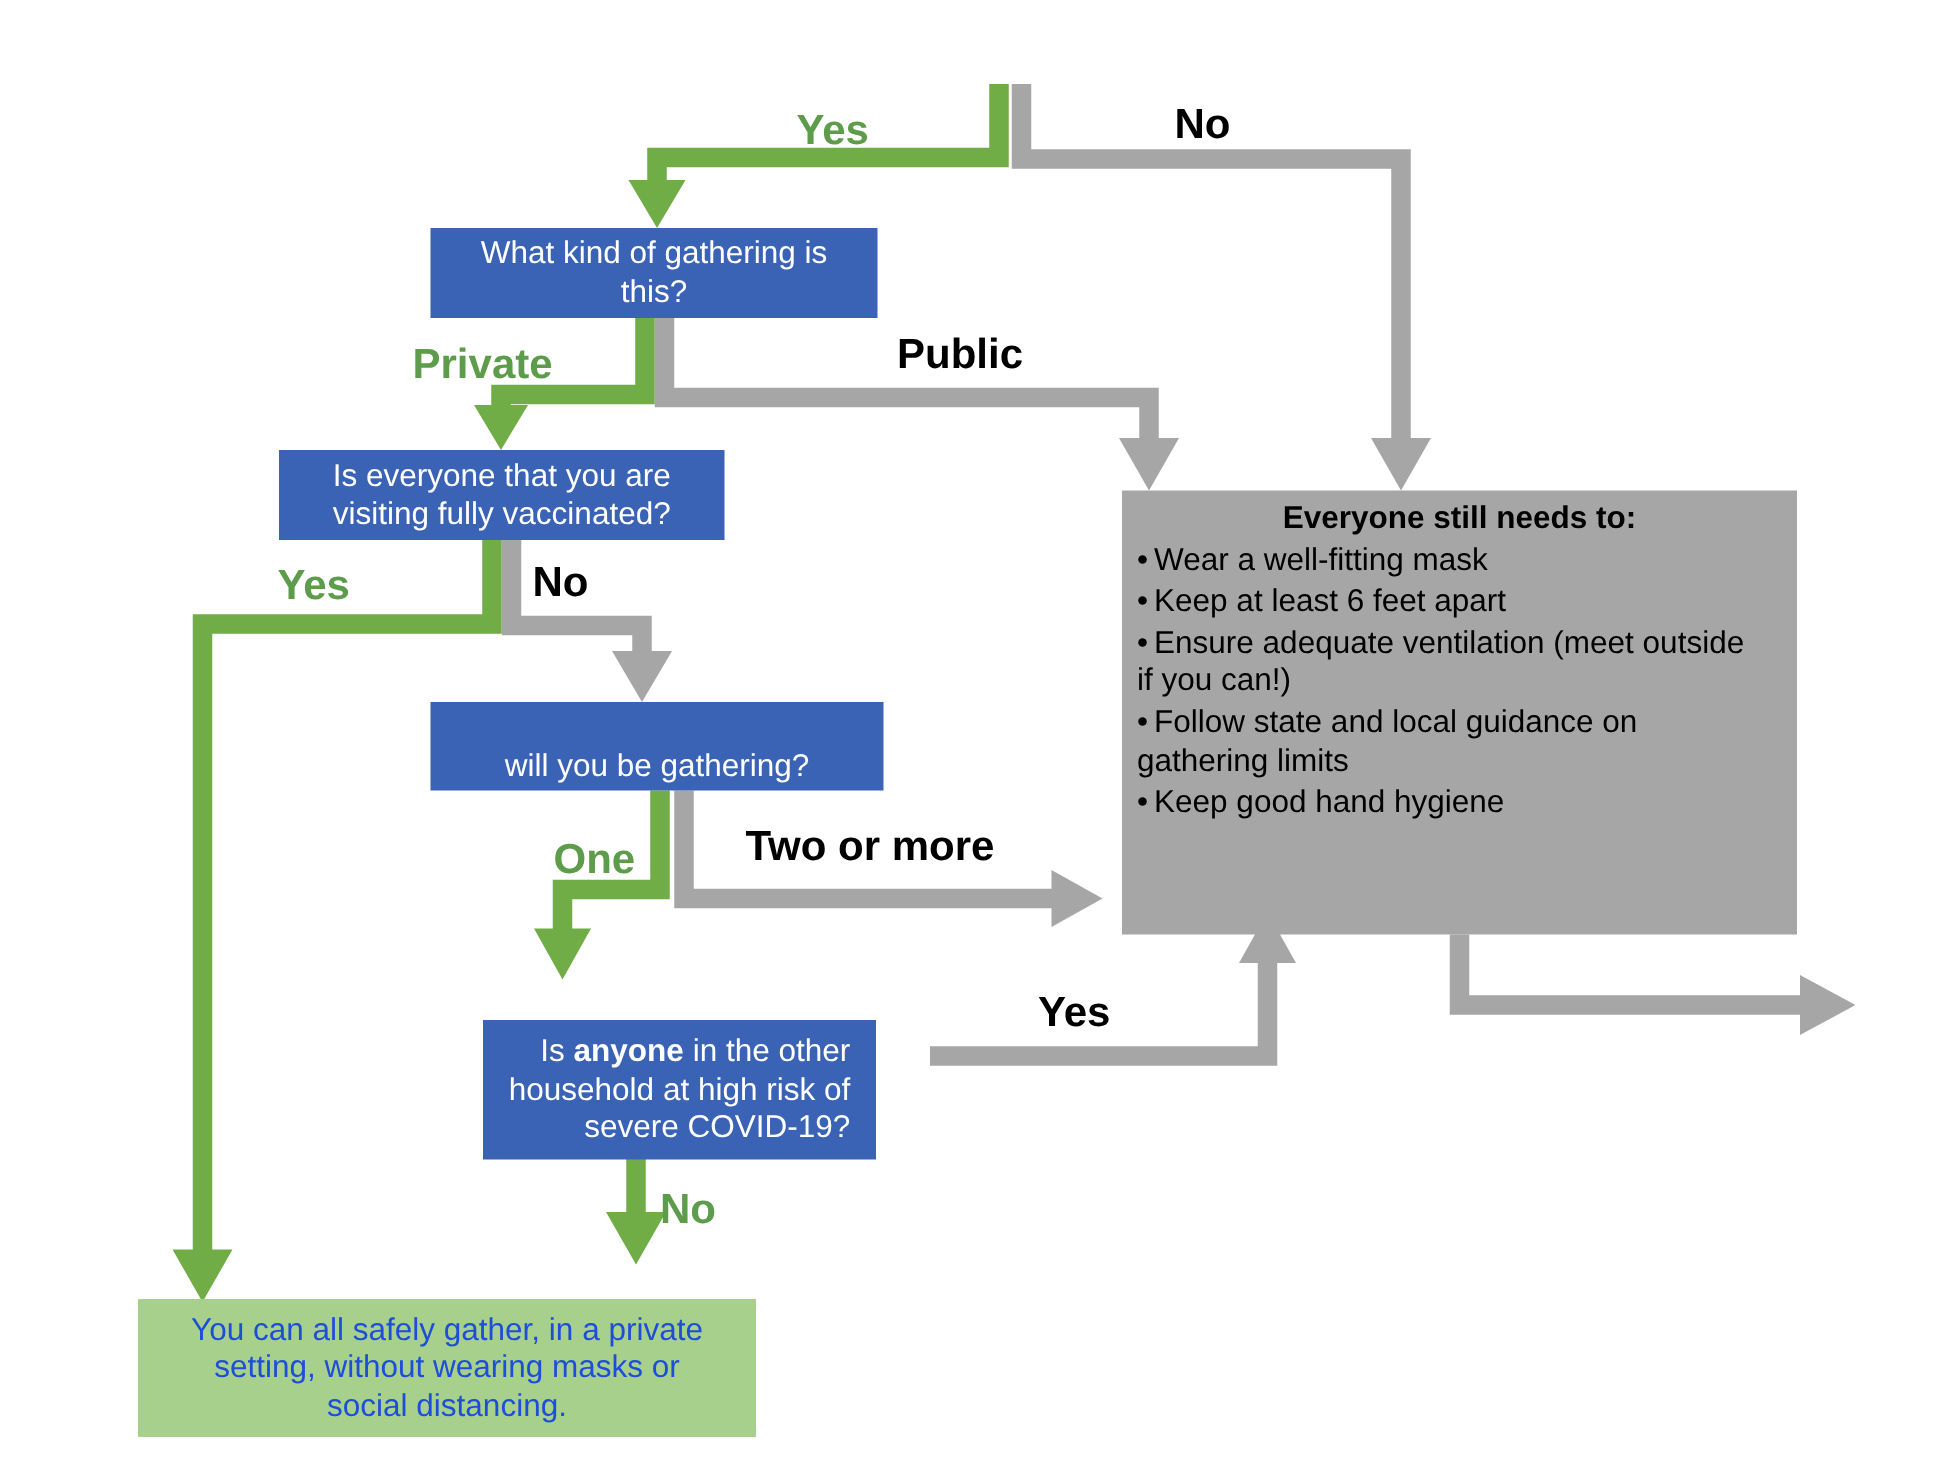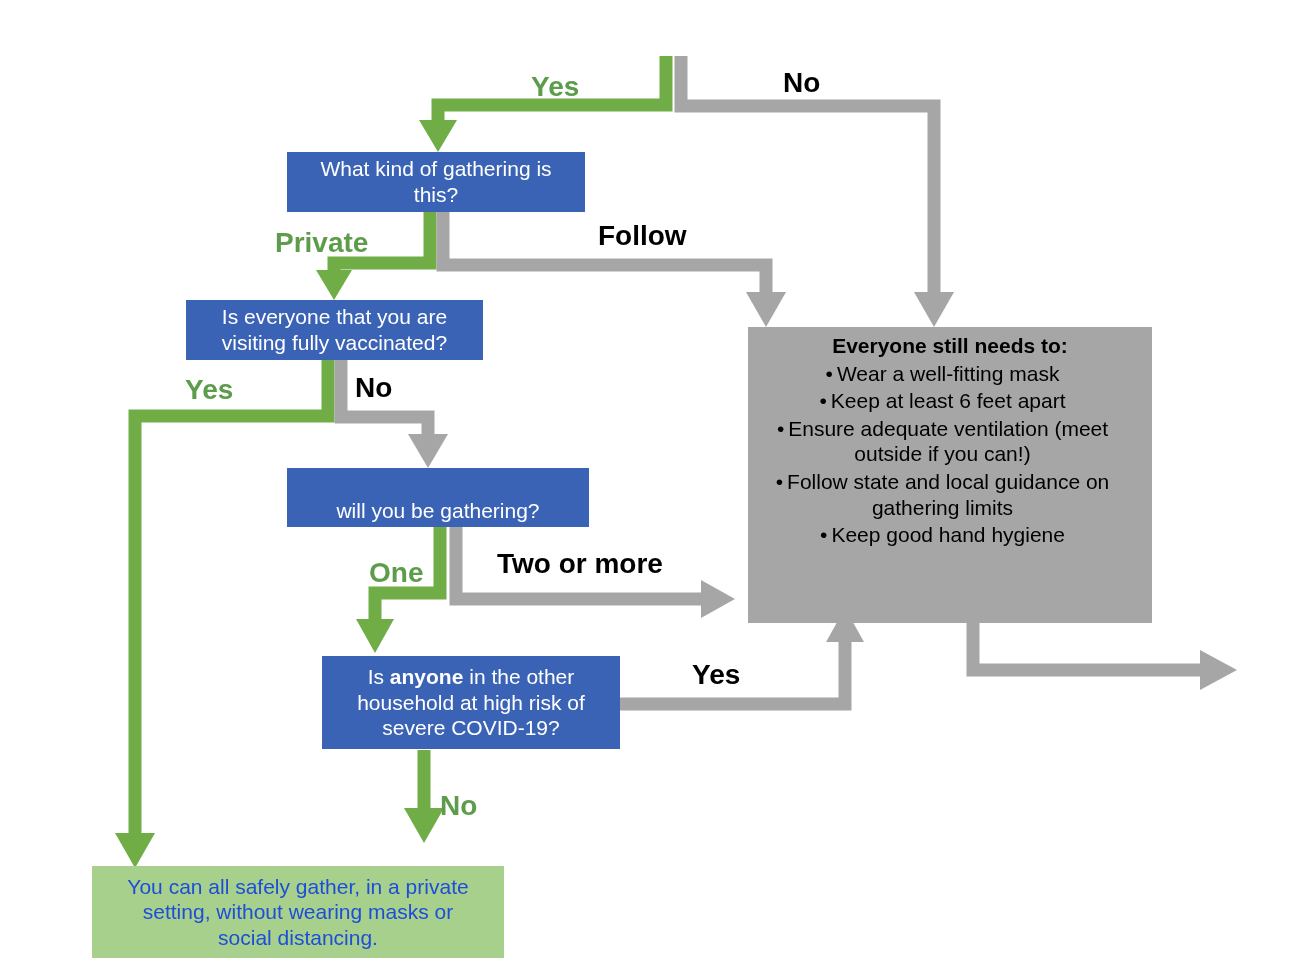--- a/index.html
+++ b/index.html
@@ -59,21 +59,21 @@
     font-weight: bold;
     text-align: center;
     margin-bottom: 2px;
   }
   .advice-list {
     list-style: none;
     margin: 0;
     padding: 0;
   }
   .advice-list li {
-    text-align: center;
+    text-align: left;
     margin: 0 15px 2px 0;
     padding: 0;
   }
   .advice-list li .bullet {
     margin-right: 4px;
   }
   .edge-label {
     position: absolute;
     font-size: 28px;
     font-weight: bold;
@@ -149,43 +149,43 @@
   </svg>
 
 
   <div class="node node-decision" style="left:287px; top:152px; width:298px; height:60px;">
     <span>
       <span>What kind of gathering is</span><br>
       <span>this?</span>
     </span>
   </div>
 
-  <div class="node node-decision" style="left:186px; top:300px; width:297px; height:60px;">
+  <div class="node node-decision" style="left:186px; top:300px; width:297px; height:60px;align-items:flex-end;">
     <span>
       <span>Is everyone that you are</span><br>
       <span>visiting fully vaccinated?</span>
     </span>
   </div>
 
   <div class="node node-decision" style="left:287px; top:468px; width:302px; height:59px;">
     <span>
       <br>
       <span>will you be gathering?</span>
     </span>
   </div>
 
-  <div class="node node-decision" style="left:322px; top:656px; width:298px; height:93px;">
+  <div class="node node-decision" style="left:322px; top:680px; width:262px; height:93px;text-align:right;">
     <span>
       <span>Is </span><span class="em">anyone</span><span> in the other</span><br>
       <span>household at high risk of</span><br>
       <span>severe COVID-19?</span>
     </span>
   </div>
 
-  <div class="node node-advice" style="left:748px; top:327px; width:404px; height:296px;">
+  <div class="node node-advice" style="left:748px; top:327px; width:450px; height:296px;">
     <div class="advice-inner">
       <div class="advice-title">Everyone still needs to:</div>
       <ul class="advice-list">
         <li><span class="bullet">•</span><span>Wear a well-fitting mask</span></li>
         <li><span class="bullet">•</span><span>Keep at least 6 feet apart</span></li>
         <li><span class="bullet">•</span><span>Ensure adequate ventilation (meet outside if you can!)</span></li>
         <li><span class="bullet">•</span><span>Follow state and local guidance on gathering limits</span></li>
         <li><span class="bullet">•</span><span>Keep good hand hygiene</span></li>
       </ul>
     </div>
@@ -198,21 +198,21 @@
       <span>social distancing.</span>
     </span>
   </div>
 
   <div class="edge-label label-yes-green" style="left:531px; top:71px;">Yes</div>
 
   <div class="edge-label label-no-gray" style="left:783px; top:67px;">No</div>
 
   <div class="edge-label label-yes-green" style="left:275px; top:227px;">Private</div>
 
-  <div class="edge-label label-no-gray" style="left:598px; top:220px;">Follow</div>
+  <div class="edge-label label-no-gray" style="left:598px; top:220px;">Public</div>
 
   <div class="edge-label label-yes-green" style="left:185px; top:374px;">Yes</div>
 
   <div class="edge-label label-no-gray" style="left:355px; top:372px;">No</div>
 
   <div class="edge-label label-yes-green" style="left:369px; top:557px;">One</div>
 
   <div class="edge-label label-no-gray" style="left:497px; top:548px;">Two or more</div>
 
   <div class="edge-label label-no-gray" style="left:692px; top:659px;">Yes</div>

